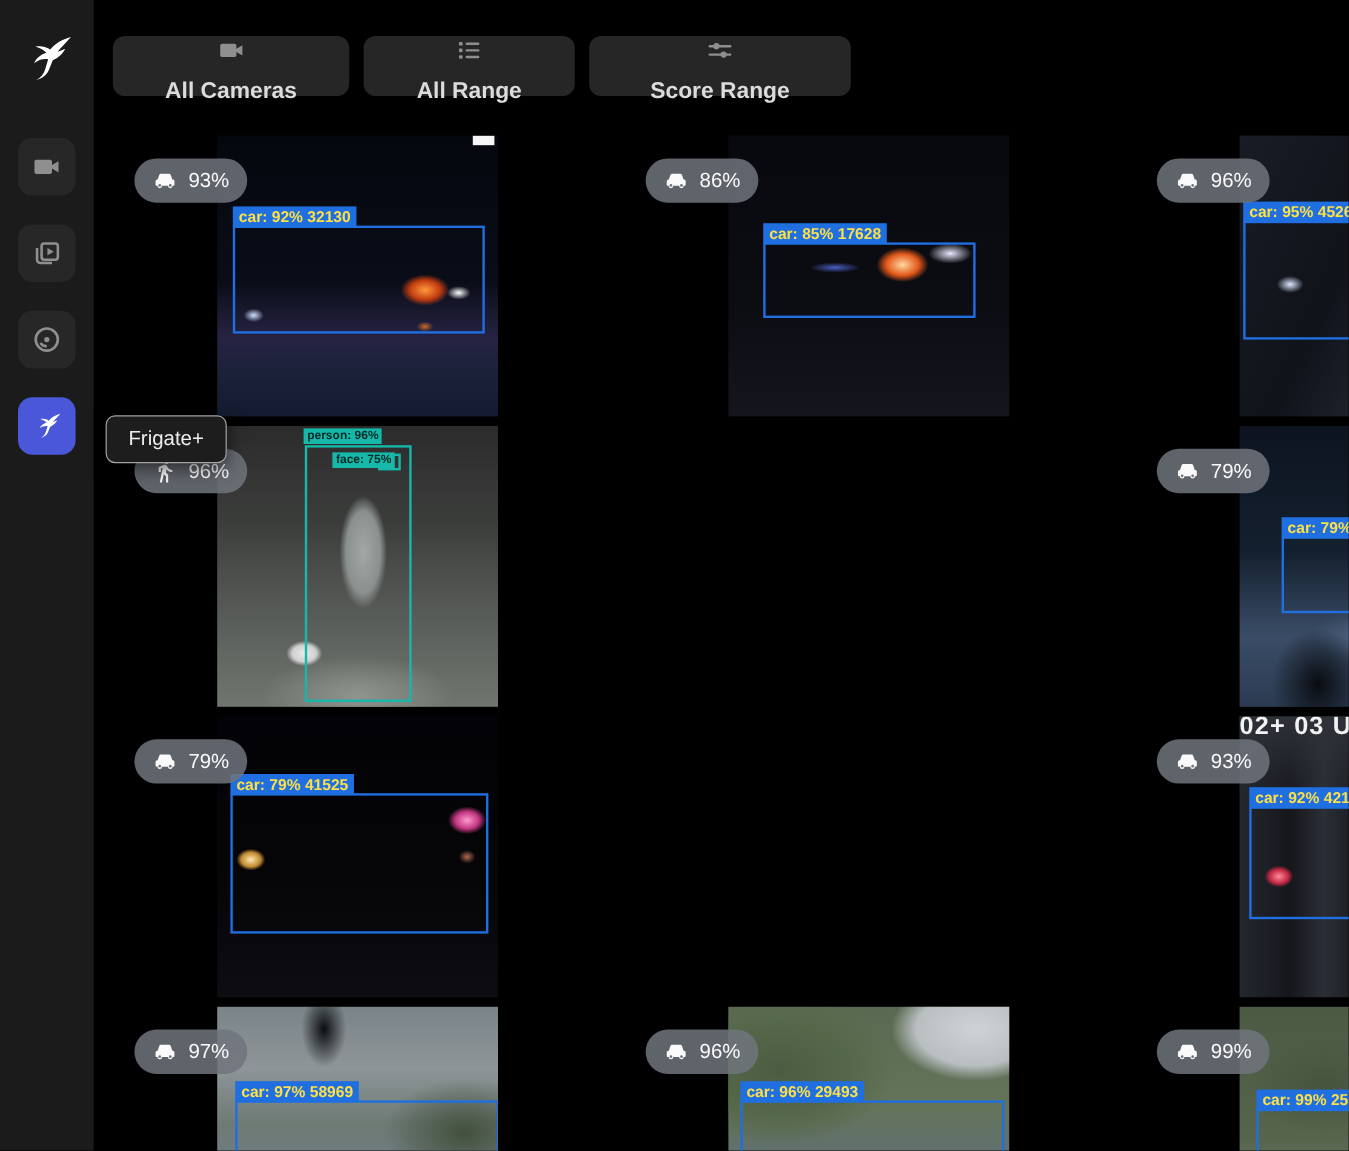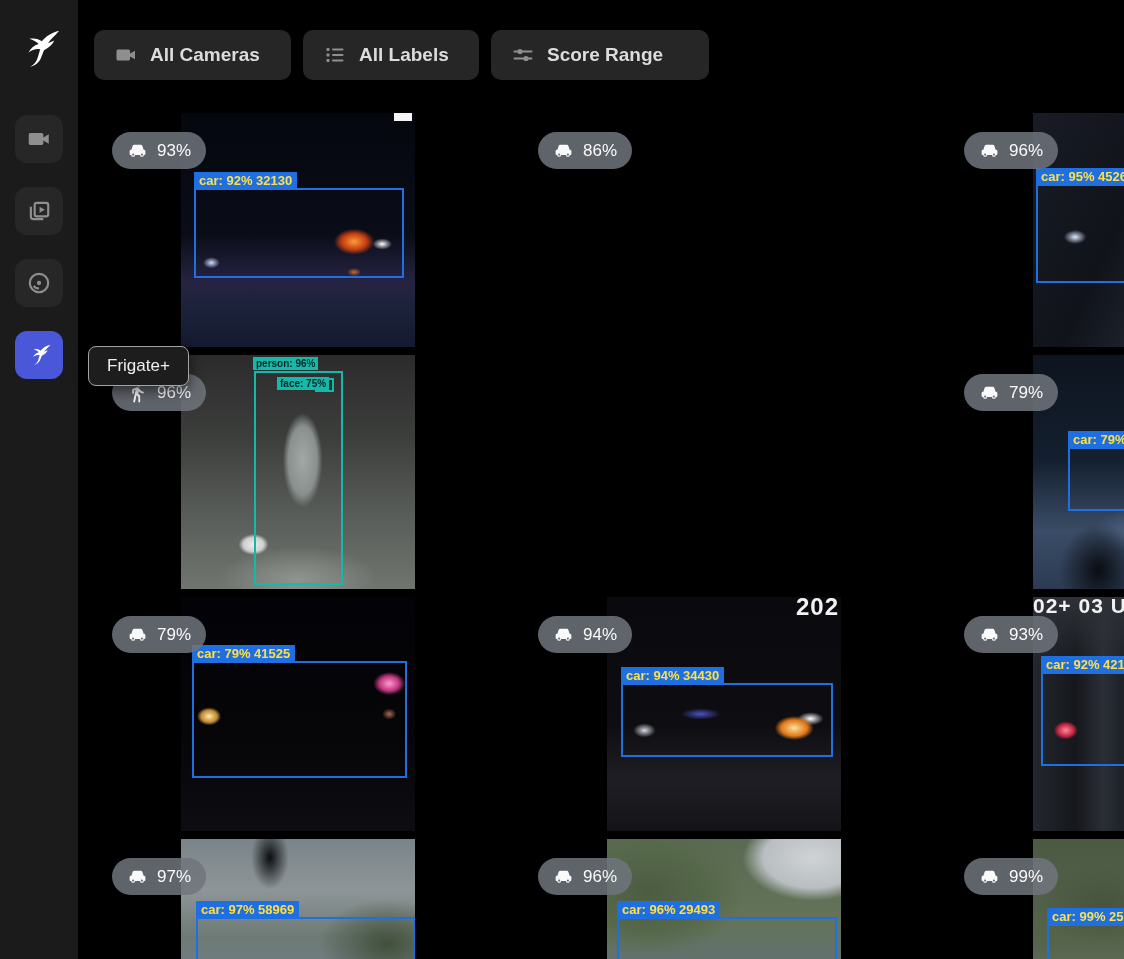--- a/index.html
+++ b/index.html
@@ -17,21 +17,21 @@
 
   
   .tooltip{position:absolute;left:88px;top:346px;z-index:100;background:#1d1d1d;
            border:1px solid #a3a3a3;border-radius:8px;padding:9px 18px;font-size:17px;
            color:#ededed;box-shadow:0 4px 14px rgba(0,0,0,.6);white-space:nowrap;}
 
   
   .filter-btn{position:absolute;top:30px;height:50px;border-radius:10px;background:#262626;
               border:none;display:flex;align-items:center;gap:12px;padding:0 20px;
               color:#dcdcdc;font-size:19px;font-weight:600;cursor:pointer;
-              font-family:"Liberation Sans","DejaVu Sans",sans-serif;}
+              font-family:"Liberation Sans","DejaVu Sans",sans-serif;flex-direction:column;}
   .filter-btn svg{width:24px;height:24px;color:#8f8f8f;flex:none;}
 
   
   .cell{position:absolute;width:426px;height:242px;}
   .thumb{position:absolute;left:87px;top:0;width:234px;height:234px;overflow:hidden;}
   .badge{position:absolute;left:18px;top:19px;display:flex;align-items:center;gap:9px;
          background:rgba(112,116,124,.85);border-radius:20px;height:37px;padding:0 15px;
          color:#fafafa;font-size:17px;font-weight:500;z-index:5;}
   .badge svg{width:21px;height:21px;}
 
@@ -194,21 +194,21 @@
   <button class="filter-btn" style="left:94px;width:197px">
     <svg>
         <use href="#i-camera"></use>
       </svg>
     <span>All Cameras</span>
   </button>
   <button class="filter-btn" style="left:303px;width:176px">
     <svg>
         <use href="#i-list"></use>
       </svg>
-    <span>All Labels</span>
+    <span>All Range</span>
   </button>
   <button class="filter-btn" style="left:491px;width:218px">
     <svg>
         <use href="#i-sliders"></use>
       </svg>
     <span>Score Range</span>
   </button>
 
   <div class="cell" style="left:94px;top:113px">
     <div class="thumb scene0">
@@ -219,20 +219,25 @@
     </div>
     <div class="badge">
       <svg>
           <use href="#i-car"></use>
         </svg>
       <span>93%</span>
     </div>
   </div>
 
   <div class="cell" style="left:520px;top:113px">
+    <div class="thumb scene1">
+      <div class="bbox" style="left:29px;top:89px;width:177px;height:63px">
+        <span class="bbox-label">car: 85% 17628</span>
+      </div>
+    </div>
     <div class="badge">
       <svg>
           <use href="#i-car"></use>
         </svg>
       <span>86%</span>
     </div>
   </div>
 
   <div class="cell" style="left:946px;top:113px">
     <div class="thumb scene2">
@@ -286,34 +291,20 @@
       </div>
     </div>
     <div class="badge">
       <svg>
           <use href="#i-car"></use>
         </svg>
       <span>79%</span>
     </div>
   </div>
 
-  <div class="cell" style="left:520px;top:597px">
-    <div class="thumb scene7">
-      <span class="ts" style="right:2px;top:-4px;font-size:24px">202</span>
-      <div class="bbox" style="left:14px;top:86px;width:212px;height:74px">
-        <span class="bbox-label">car: 94% 34430</span>
-      </div>
-    </div>
-    <div class="badge">
-      <svg>
-          <use href="#i-car"></use>
-        </svg>
-      <span>94%</span>
-    </div>
-  </div>
 
   <div class="cell" style="left:946px;top:597px">
     <div class="thumb scene8">
       <span class="ts" style="left:0;top:-3px;font-size:21px">02+ 03 U</span>
       <div class="bbox" style="left:8px;top:75px;width:235px;height:94px">
         <span class="bbox-label">car: 92% 4218</span>
       </div>
     </div>
     <div class="badge">
       <svg>

